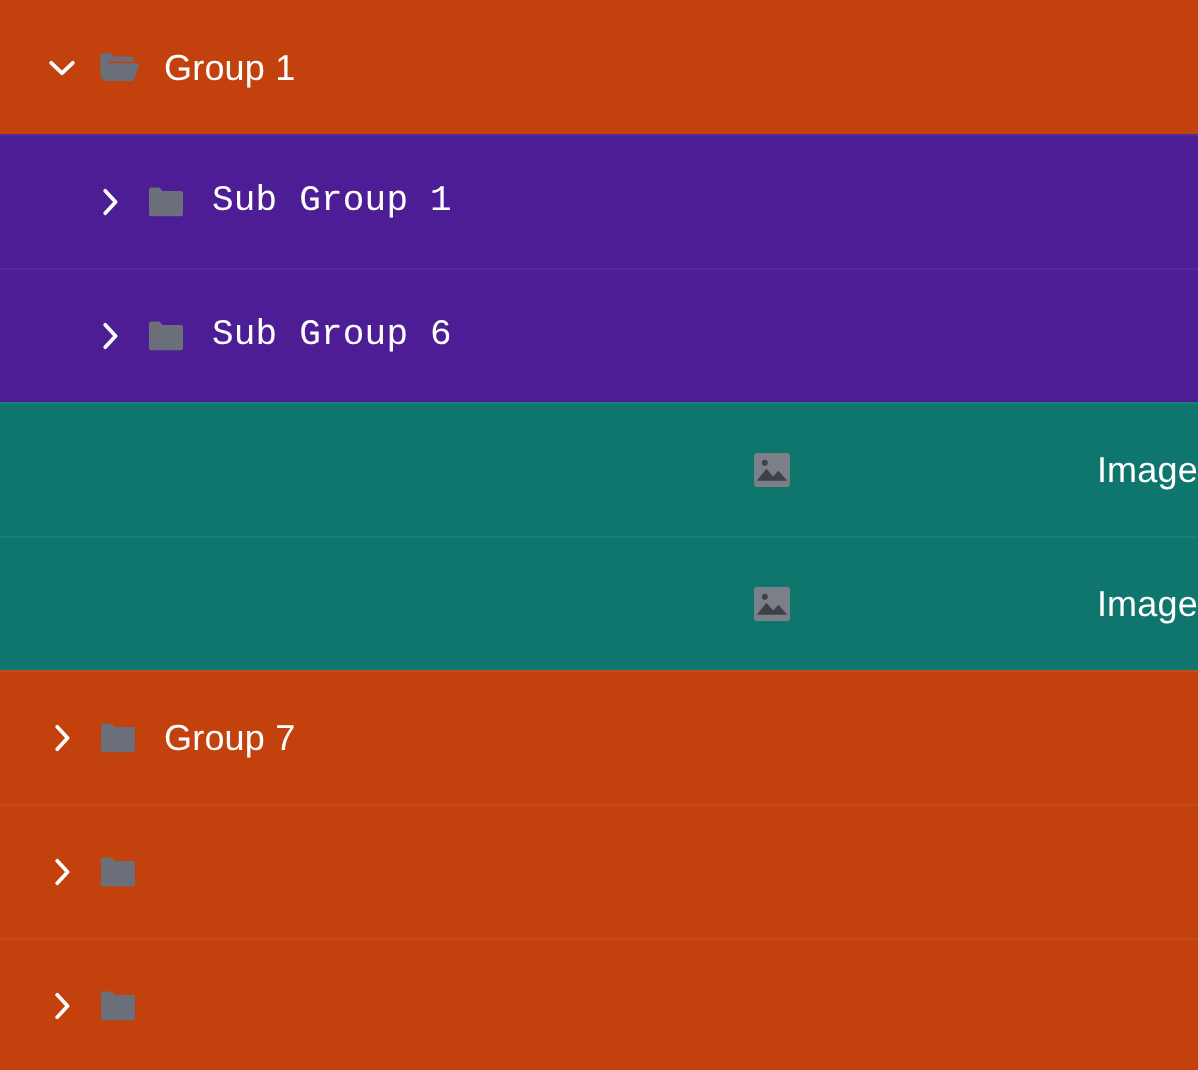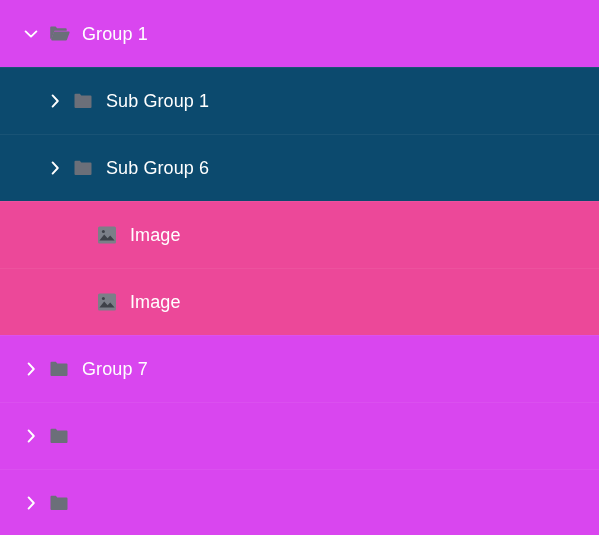--- a/index.html
+++ b/index.html
@@ -25,23 +25,23 @@
     height: 67px;
     min-height: 67px;
     flex: 0 0 67px;
     display: flex;
     align-items: center;
     cursor: default;
     user-select: none;
   }
 
   
-  .row.tier-group   { background: #d946ef; }
-  .row.tier-sub     { background: #0c4a6e; }
-  .row.tier-leaf    { background: #ec4899; }
+  .row.tier-group   { background: #c2410c; }
+  .row.tier-sub     { background: #4c1d95; font-family: Liberation Mono, monospace; }
+  .row.tier-leaf    { background: #0f766e; justify-content: space-between; }
 
   
   .row + .row::before {
     content: "";
     position: absolute;
     top: 0; left: 0; right: 0;
     height: 1px;
     background: rgba(255,255,255,0.055);
     pointer-events: none;
   }

